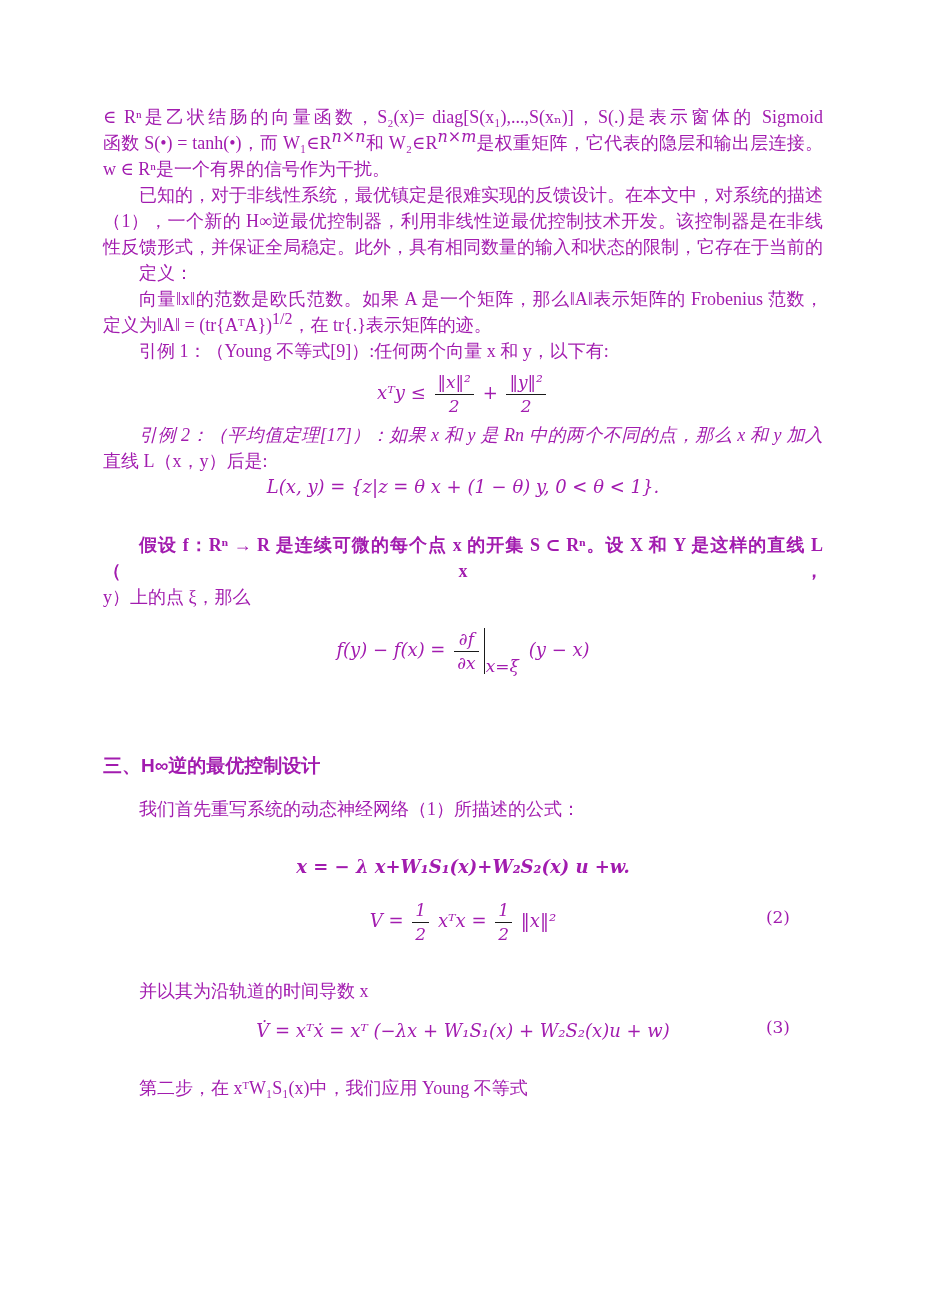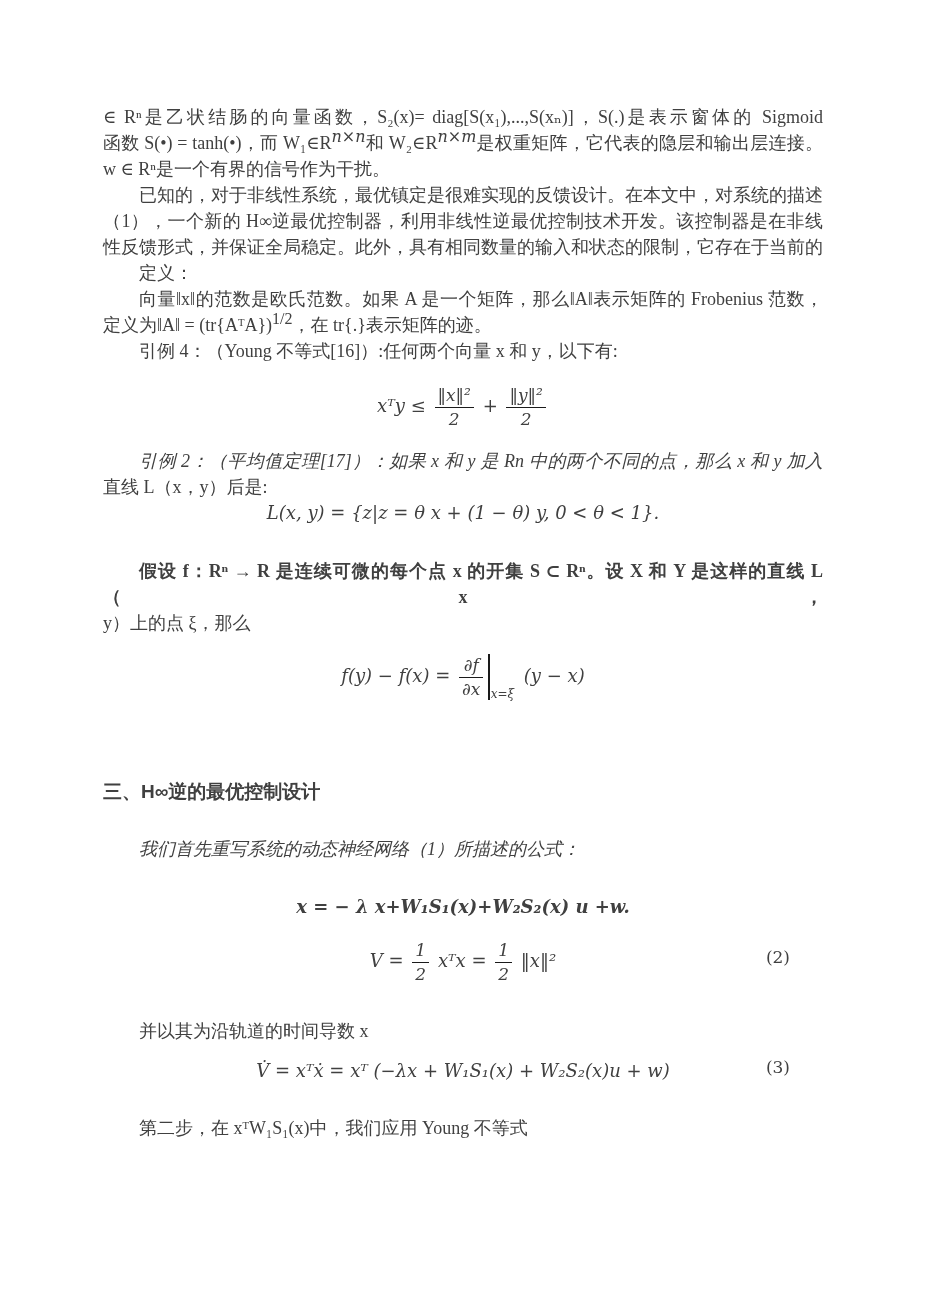--- a/index.html
+++ b/index.html
@@ -1,48 +1,48 @@
 <!DOCTYPE html>
 <html><head>
 <meta charset="utf-8">
 <style>
   html,body { margin:0; padding:0; background:#ffffff; }
   .page {
     position:relative;
     width:926px; height:1309px;
     background:#ffffff;
-    color:#404040;
+    color:#a21caf;
     font-family:"Liberation Serif","DejaVu Serif",serif;
     overflow:hidden;
   }
   .content {
     position:absolute; top:104px; left:103px; width:720px;
     font-size:18px; line-height:26px;
   }
   .ln { margin:0; white-space:nowrap; }
   .fill { text-align:justify; text-align-last:justify; white-space:normal; }
   .ind { text-indent:2em; }
   sup { font-size:16px; vertical-align:super; line-height:0; }
   .math { font-style:italic; font-family:"DejaVu Serif","Liberation Serif",serif; }
   .eq-row { position:relative; text-align:center; font-style:italic; font-family:"DejaVu Serif","Liberation Serif",serif; }
   .frac { display:inline-block; vertical-align:middle; text-align:center; line-height:21px; font-size:17px; margin:0 3px; }
   .frac .num { display:block; padding:0 3px 1px 3px; }
   .frac .den { display:block; border-top:1.2px solid #1a1a1a; padding:1px 3px 0 3px; }
   .eqno { position:absolute; right:33px; bottom:4px; font-style:normal; font-size:17px; }
   .pipe { display:inline-block; width:1.2px; height:46px; background:#1a1a1a; vertical-align:middle; margin:0 1px 0 2px; }
-  .cond { font-size:12px; font-style:italic; position:relative; top:16px; margin-right:4px; }
+  .cond { font-size:17px; font-style:italic; position:relative; top:16px; margin-right:4px; }
   .heading {
     font-family:"Liberation Sans","DejaVu Sans",sans-serif;
     font-weight:bold; font-size:19px; line-height:27px;
     margin-top:72px;
   }
   .vdot-lines { display:inline-block; text-align:left; }
   .vdot-l2 { margin-left:46px; }
-  .mt2{margin-top:18px;font-style:italic;} .mt10{margin-top:10px;} .mt14{margin-top:14px;} .mt16{margin-top:16px;}
-  .mt22{margin-top:32px;font-weight:bold;} .mt25{margin-top:31px;font-style:italic;} .mt26{margin-top:26px;} .mt31{margin-top:31px;}
+  .mt2{margin-top:5px;font-style:italic;} .mt10{margin-top:10px;} .mt14{margin-top:14px;} .mt16{margin-top:16px;}
+  .mt22{margin-top:32px;font-weight:bold;} .mt25{margin-top:17px;} .mt26{margin-top:26px;} .mt31{margin-top:31px;}
   .mt32{margin-top:32px;}
   .eqh48 { height:48px; line-height:48px; }
   .eqh50 { height:50px; line-height:50px; }
   .eqh60 { height:60px; line-height:60px; }
 </style>
 </head>
 <body>
 
 <div class="page">
   <div class="content">
@@ -52,21 +52,21 @@
     <div class="ln">w ∈ Rⁿ是一个有界的信号作为干扰。</div>
 
     <div class="ln fill ind">已知的，对于非线性系统，最优镇定是很难实现的反馈设计。在本文中，对系统的描述</div>
     <div class="ln fill">（1），一个新的 H∞逆最优控制器，利用非线性逆最优控制技术开发。该控制器是在非线</div>
     <div class="ln fill">性反馈形式，并保证全局稳定。此外，具有相同数量的输入和状态的限制，它存在于当前的</div>
 
     <div class="ln ind">定义：</div>
     <div class="ln fill ind">向量‖x‖的范数是欧氏范数。如果 A 是一个矩阵，那么‖A‖表示矩阵的 Frobenius 范数，</div>
     <div class="ln"><span>定义为‖A‖ = (tr{AᵀA})</span><sup>1/2</sup><span>，在 tr{.}表示矩阵的迹。</span></div>
 
-    <div class="ln ind">引例 4：（Young 不等式[16]）:任何两个向量 x 和 y，以下有:</div>
+    <div class="ln ind">引例 1：（Young 不等式[9]）:任何两个向量 x 和 y，以下有:</div>
 
     <div class="eq-row mt2 eqh48">
       <span>xᵀy ≤</span>
       <span class="frac"><span class="num">‖x‖²</span><span class="den">2</span></span>
       <span>+</span>
       <span class="frac"><span class="num">‖y‖²</span><span class="den">2</span></span>
     </div>
 
     <div class="ln fill ind mt2">引例 2：（平均值定理[17]）：如果 x 和 y 是 Rn 中的两个不同的点，那么 x 和 y 加入</div>
     <div class="ln">直线 L（x，y）后是:</div>

